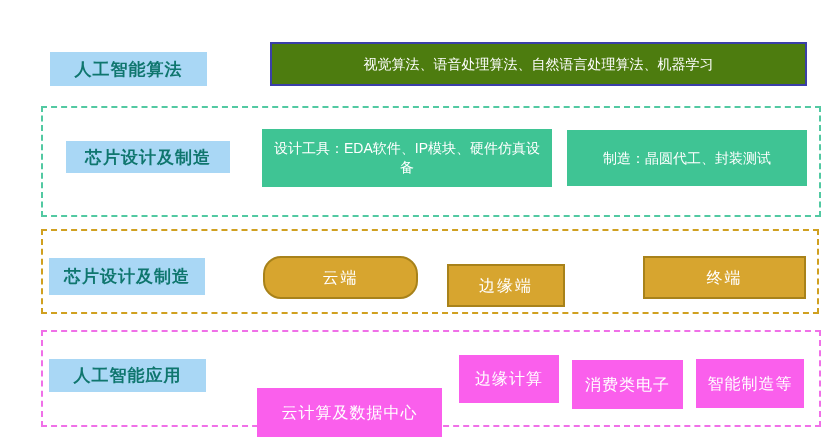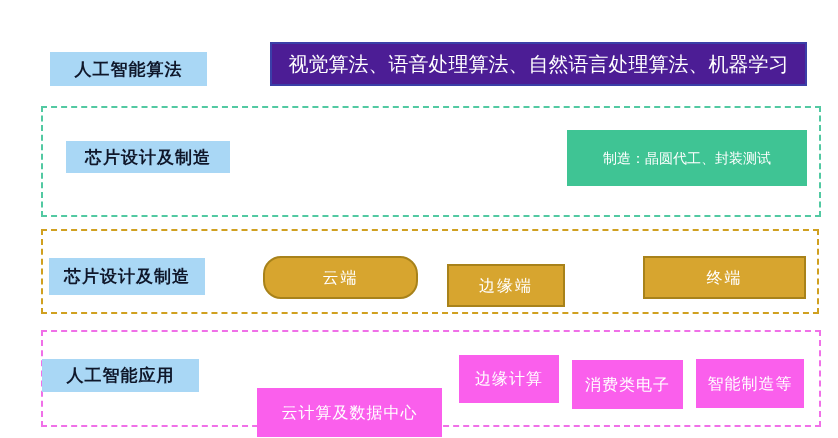--- a/index.html
+++ b/index.html
@@ -13,21 +13,21 @@
     width: 838px;
     height: 438px;
     background: #ffffff;
     overflow: hidden;
   }
   .abs { position: absolute; box-sizing: border-box; }
 
   
   .row-label {
     background: #A9D7F5;
-    color: #0f172a;
+    color: #0f766e;
     font-weight: bold;
     font-size: 17px;
     display: flex;
     align-items: center;
     justify-content: center;
     letter-spacing: 1px;
     white-space: nowrap;
   }
 
   
@@ -39,23 +39,23 @@
   
   .cbox {
     color: #ffffff;
     display: flex;
     align-items: center;
     justify-content: center;
     text-align: center;
     line-height: 1.35;
   }
   .box-purple {
-    background: #4c1d95;
+    background: #4d7c0f;
     border: 2px solid #3B3FA8;
-    font-size: 20px;
+    font-size: 14px;
   }
   .box-green {
     background: #3FC494;
     font-size: 14px;
     padding: 0 8px;
   }
   .box-gold {
     background: #D7A52F;
     border: 2px solid #A8821A;
     font-size: 16px;
@@ -76,36 +76,37 @@
   #r2-box1  { left: 262px; top: 129px; width: 290px; height: 58px; }
   #r2-box2  { left: 567px; top: 130px; width: 240px; height: 56px; }
 
   #s3-frame { left: 41px;  top: 229px; width: 778px; height: 85px; }
   #r3-label { left: 49px;  top: 258px; width: 156px; height: 37px; }
   #r3-box1  { left: 263px; top: 256px; width: 155px; height: 43px; border-radius: 18px; }
   #r3-box2  { left: 447px; top: 256px; width: 118px; height: 43px; margin-top: 8px; }
   #r3-box3  { left: 643px; top: 256px; width: 163px; height: 43px; }
 
   #s4-frame { left: 41px;  top: 330px; width: 780px; height: 97px; }
-  #r4-label { left: 42px;  top: 359px; width: 157px; height: 33px; }
+  #r4-label { left: 49px;  top: 359px; width: 157px; height: 33px; }
   #r4-box1  { left: 257px; top: 356px; width: 185px; height: 49px; margin-top: 32px; }
   #r4-box2  { left: 459px; top: 355px; width: 100px; height: 48px; }
   #r4-box3  { left: 572px; top: 360px; width: 111px; height: 49px; }
   #r4-box4  { left: 696px; top: 359px; width: 108px; height: 49px; }
 </style>
 </head>
 <body>
 
 <div class="canvas">
 
   <div id="r1-label" class="abs row-label">人工智能算法</div>
   <div id="r1-box1" class="abs cbox box-purple">视觉算法、语音处理算法、自然语言处理算法、机器学习</div>
 
   <div id="s2-frame" class="abs frame frame-green"></div>
   <div id="r2-label" class="abs row-label">芯片设计及制造</div>
+  <div id="r2-box1" class="abs cbox box-green">设计工具：EDA软件、IP模块、硬件仿真设备</div>
   <div id="r2-box2" class="abs cbox box-green">制造：晶圆代工、封装测试</div>
 
   <div id="s3-frame" class="abs frame frame-gold"></div>
   <div id="r3-label" class="abs row-label">芯片设计及制造</div>
   <div id="r3-box1" class="abs cbox box-gold">云端</div>
   <div id="r3-box2" class="abs cbox box-gold">边缘端</div>
   <div id="r3-box3" class="abs cbox box-gold">终端</div>
 
   <div id="s4-frame" class="abs frame frame-magenta"></div>
   <div id="r4-label" class="abs row-label">人工智能应用</div>

